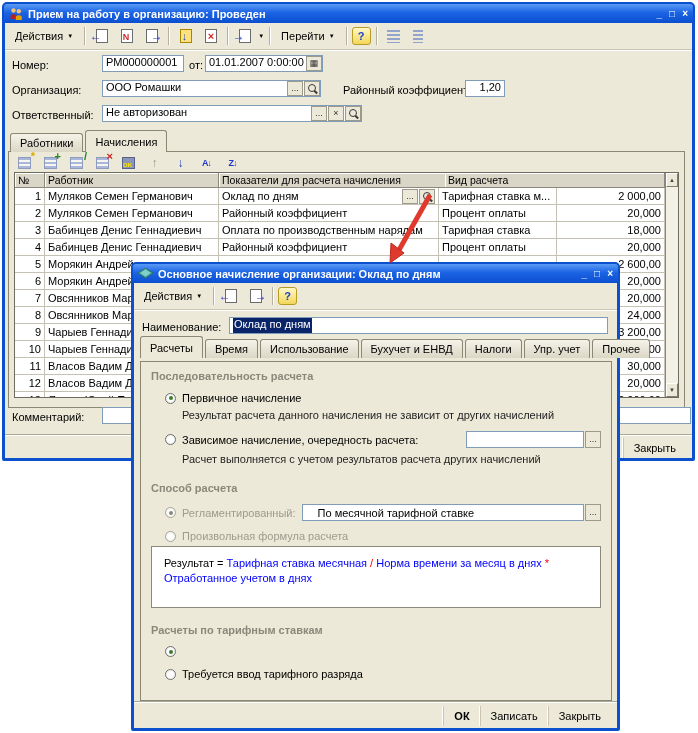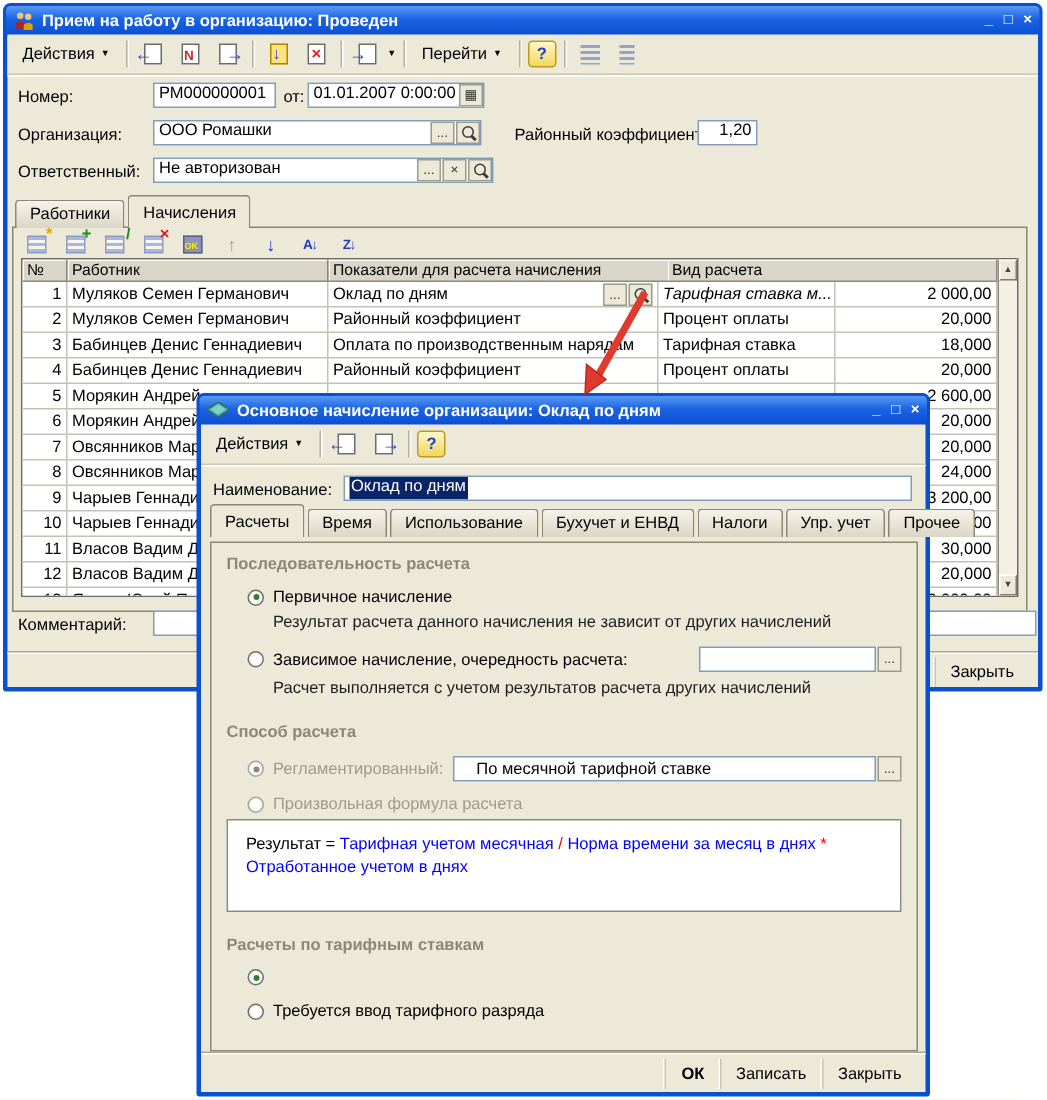--- a/index.html
+++ b/index.html
@@ -206,21 +206,21 @@
     <span class="mb">
         <span class="mag"></span>
       </span>
   </div>
   <span class="lbl" style="left:338px;top:79px">Районный коэффициент:</span>
   <div class="fld" style="left:460px;top:75px;width:40px;justify-content:flex-end">
     <span>1,20</span>
   </div>
 
   <span class="lbl" style="left:7px;top:104px">Ответственный:</span>
-  <div class="fld" style="left:97px;top:100px;width:227px;padding-right:0">
+  <div class="fld" style="left:97px;top:100px;width:260px;padding-right:0">
     <span>Не авторизован</span>
     <span class="mb push">...</span>
     <span class="mb">×</span>
     <span class="mb">
         <span class="mag"></span>
       </span>
   </div>
 
   <div class="tabrow" style="left:5px;top:125px;height:22px">
     <span class="tab">Работники</span>
@@ -279,21 +279,21 @@
           <div class="td" style="width: 174px;">
             <span>Муляков Семен Германович</span>
           </div>
           <div class="td" style="width: 220px;">
             <span>Оклад по дням</span>
             <span class="mb push">...</span>
             <span class="mb">
               <span class="mag"></span>
             </span>
           </div>
-          <div class="td" style="width: 118px; font-style: italic;">
+          <div class="td" style="width: 118px;">
             <span>Тарифная ставка м...</span>
           </div>
           <div class="td num" style="width: 108px;">
             <span>2 000,00</span>
           </div>
         </div>
         <div class="tr">
           <div class="td num" style="width: 30px;">
             <span>2</span>
           </div>
@@ -594,21 +594,21 @@
         <span>По месячной тарифной ставке</span>
       </span>
       <span class="mb" style="height:17px">...</span>
     </div>
 
     <div class="rrow" style="margin-top:9px">
       <span class="radio dis"></span>
       <span class="dis-lbl">Произвольная формула расчета</span>
     </div>
 
-    <div class="formula-box"><span style="color: rgb(0, 0, 0);">Результат = </span><span style="color: rgb(0, 0, 255);">Тарифная учетом месячная</span><span style="color: rgb(255, 0, 0);"> / </span><span style="color: rgb(0, 0, 255);">Норма времени за месяц в днях</span><span style="color: rgb(255, 0, 0);"> * </span><span style="color: rgb(0, 0, 255);">Отработанное учетом в днях</span></div>
+    <div class="formula-box"><span style="color: rgb(0, 0, 0);">Результат = </span><span style="color: rgb(0, 0, 255);">Тарифная ставка месячная</span><span style="color: rgb(255, 0, 0);"> / </span><span style="color: rgb(0, 0, 255);">Норма времени за месяц в днях</span><span style="color: rgb(255, 0, 0);"> * </span><span style="color: rgb(0, 0, 255);">Отработанное учетом в днях</span></div>
 
     <div class="gt" style="margin-top:16px">Расчеты по тарифным ставкам</div>
 
     <div class="rrow">
       <span class="radio on"></span>
     </div>
     <div class="rrow" style="margin-top:11px">
       <span class="radio"></span>
       <span>Требуется ввод тарифного разряда</span>
     </div>

